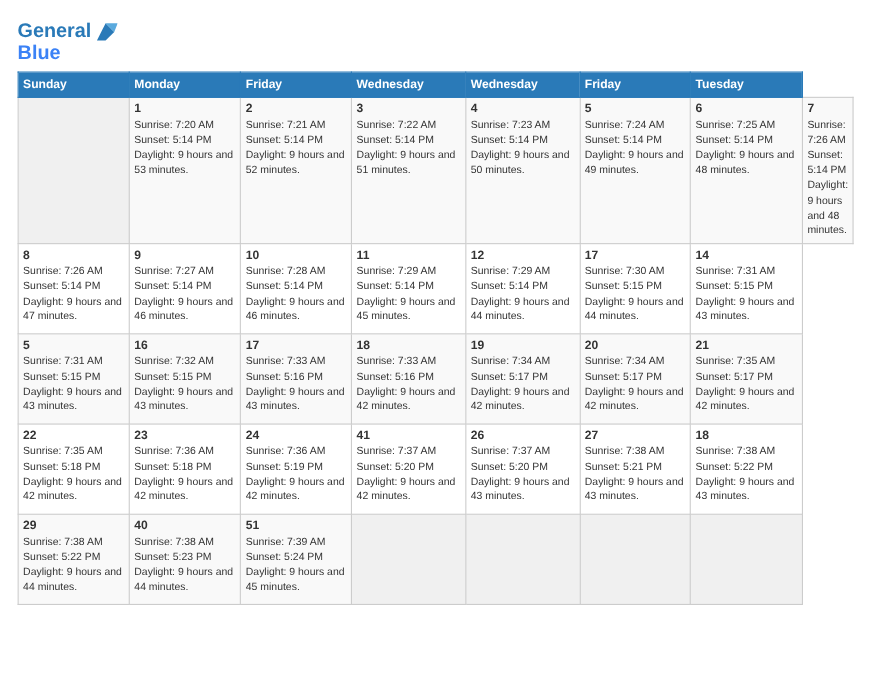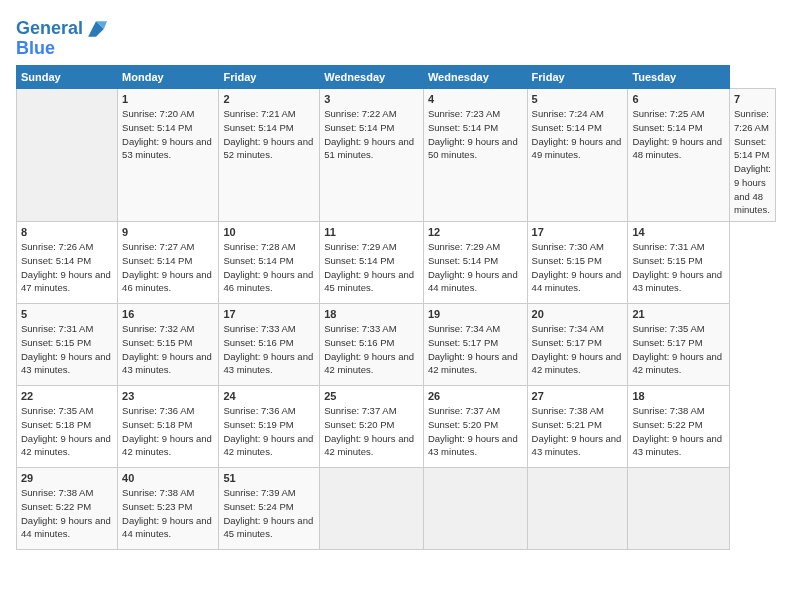--- a/index.html
+++ b/index.html
@@ -228,21 +228,21 @@
           </td>
           <td>
             <span class="day-number">23</span>
             <div class="day-info">Sunrise: 7:36 AM<br>Sunset: 5:18 PM<br>Daylight: 9 hours and 42 minutes.</div>
           </td>
           <td>
             <span class="day-number">24</span>
             <div class="day-info">Sunrise: 7:36 AM<br>Sunset: 5:19 PM<br>Daylight: 9 hours and 42 minutes.</div>
           </td>
           <td>
-            <span class="day-number">25</span>
+            <span class="day-number">41</span>
             <div class="day-info">Sunrise: 7:37 AM<br>Sunset: 5:20 PM<br>Daylight: 9 hours and 42 minutes.</div>
           </td>
           <td>
             <span class="day-number">26</span>
             <div class="day-info">Sunrise: 7:37 AM<br>Sunset: 5:20 PM<br>Daylight: 9 hours and 43 minutes.</div>
           </td>
           <td>
             <span class="day-number">27</span>
             <div class="day-info">Sunrise: 7:38 AM<br>Sunset: 5:21 PM<br>Daylight: 9 hours and 43 minutes.</div>
           </td>

